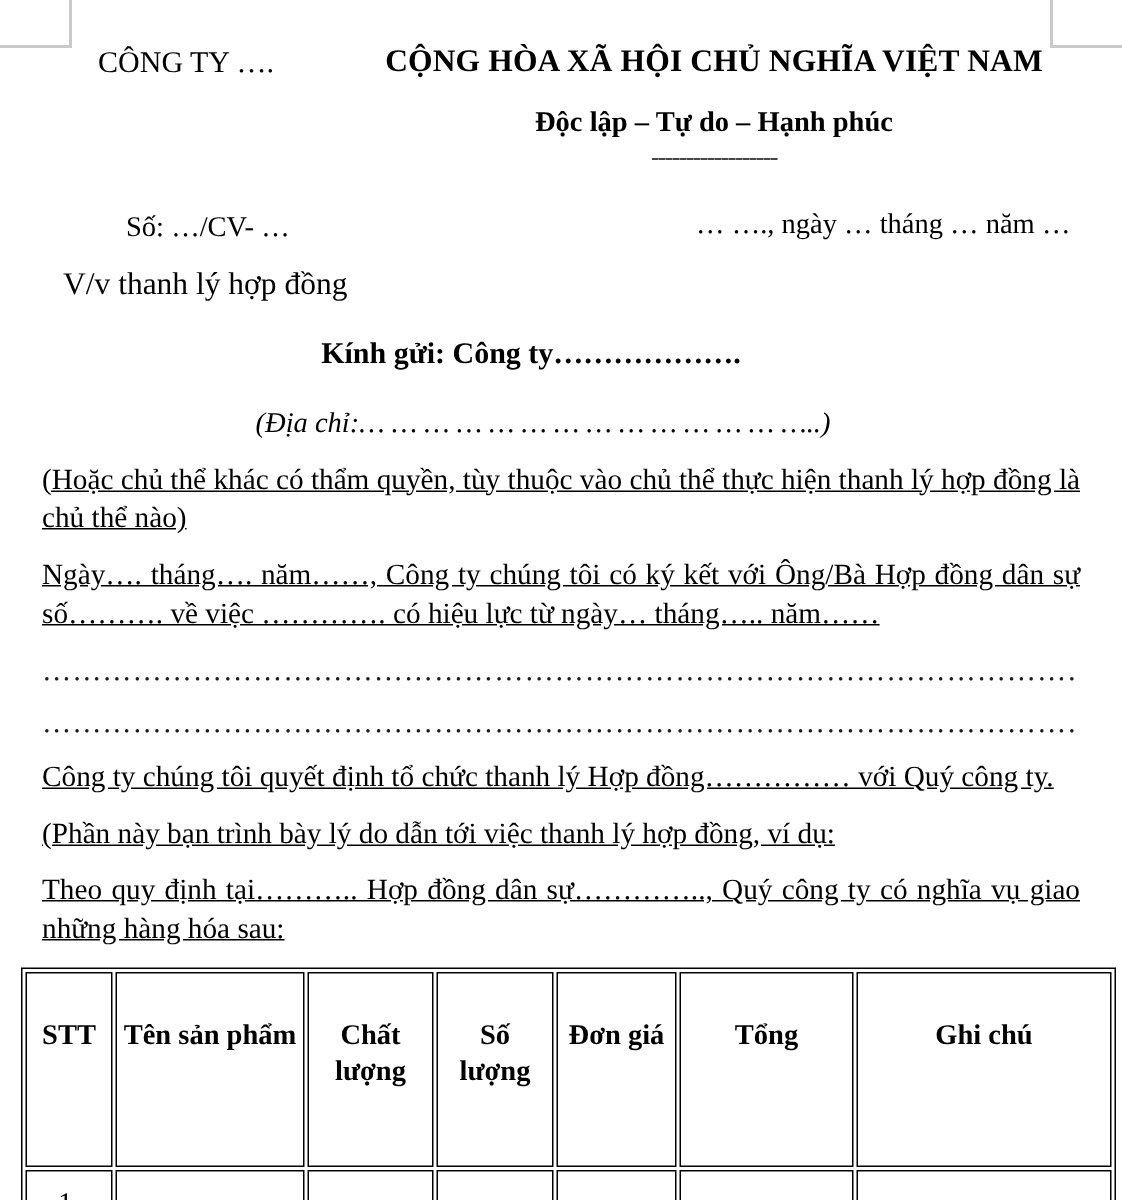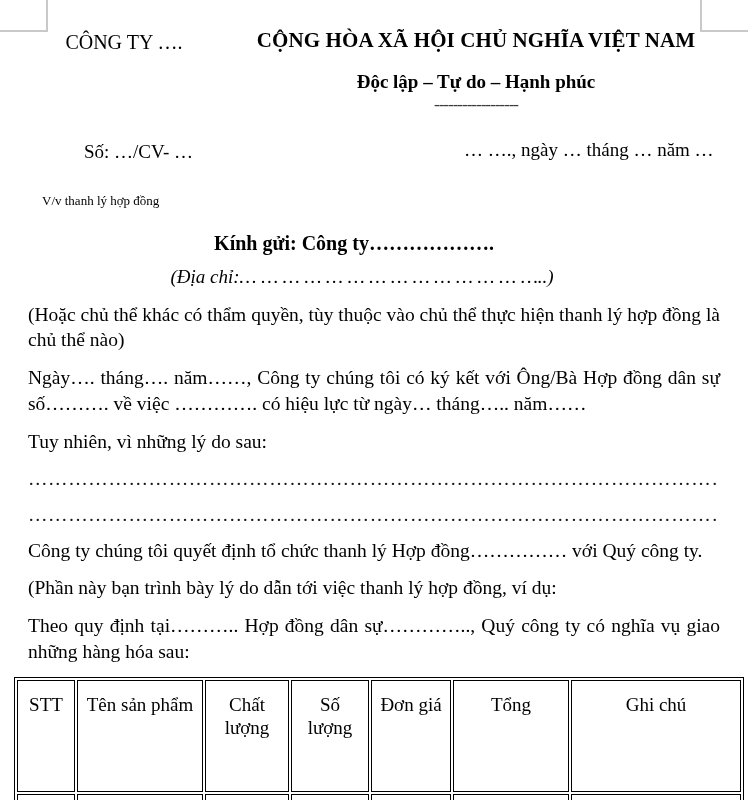--- a/index.html
+++ b/index.html
@@ -103,51 +103,52 @@
   }
   .meta-right {
     flex: 1;
     text-align: left;
     padding-left: 200px;
     box-sizing: border-box;
     font-size: 19px;
     white-space: nowrap;
   }
   .subject-line {
-    font-size: 13px;
-    margin-top: 28px;
+    font-size: 21px;
+    margin-top: 12px;
     padding-left: 28px;
   }
 
   
   .recipient {
     text-align: center;
     font-size: 20px;
     font-weight: bold;
     margin-top: 23px;
     padding-right: 40px;
   }
   .recipient-address {
     text-align: center;
     font-size: 19px;
     font-style: italic;
-    margin-top: 11px;
+    margin-top: 24px;
     padding-right: 24px;
   }
 
   
   .body-text {
     padding: 0 14px 0 14px;
   }
   p.para {
     margin: 0 0 12px 0;
     font-size: 19.5px;
     line-height: 1.32;
     text-align: justify;
     text-justify: inter-word;
+    text-decoration: underline;
   }
   p.para.first {
     margin-top: 14px;
   }
   p.dots {
     margin: 0 0 10px 0;
     font-size: 19.5px;
     line-height: 1.32;
     letter-spacing: 0.6px;
     white-space: nowrap;
@@ -172,21 +173,22 @@
     font-size: 19px;
     line-height: 1.25;
     padding: 6px 4px;
     vertical-align: top;
     background: #ffffff;
   }
   .goods-table thead th {
     text-align: center;
     height: 92px;
     vertical-align: top;
-    padding-top: 12px;
+    padding-top: 30px;
+    font-weight: bold;
   }
   .goods-table tbody td {
     height: 72px;
     text-align: center;
   }
   .goods-table tbody td.stt-cell {
     padding-top: 10px;
   }
 
   .col-stt      { width: 58px; }
@@ -223,21 +225,20 @@
 
   <div class="recipient">Kính gửi: Công ty……………….</div>
   <div class="recipient-address">(Địa chỉ:… … … … … … … … … … … … … …..)</div>
 
   <div class="body-text">
 
     <p class="para first">(Hoặc chủ thể khác có thẩm quyền, tùy thuộc vào chủ thể thực hiện thanh lý hợp đồng là chủ thể nào)</p>
 
     <p class="para">Ngày…. tháng…. năm……, Công ty chúng tôi có ký kết với Ông/Bà Hợp đồng dân sự số………. về việc …………. có hiệu lực từ ngày… tháng….. năm……</p>
 
-    <p class="para">Tuy nhiên, vì những lý do sau:</p>
 
     <p class="dots">……………………………………………………………………………………………………………</p>
 
     <p class="dots">……………………………………………………………………………………………………………</p>
 
     <p class="para">Công ty chúng tôi quyết định tổ chức thanh lý Hợp đồng…………… với Quý công ty.</p>
 
     <p class="para">(Phần này bạn trình bày lý do dẫn tới việc thanh lý hợp đồng, ví dụ:</p>
 
     <p class="para">Theo quy định tại……….. Hợp đồng dân sự………….., Quý công ty có nghĩa vụ giao những hàng hóa sau:</p>

